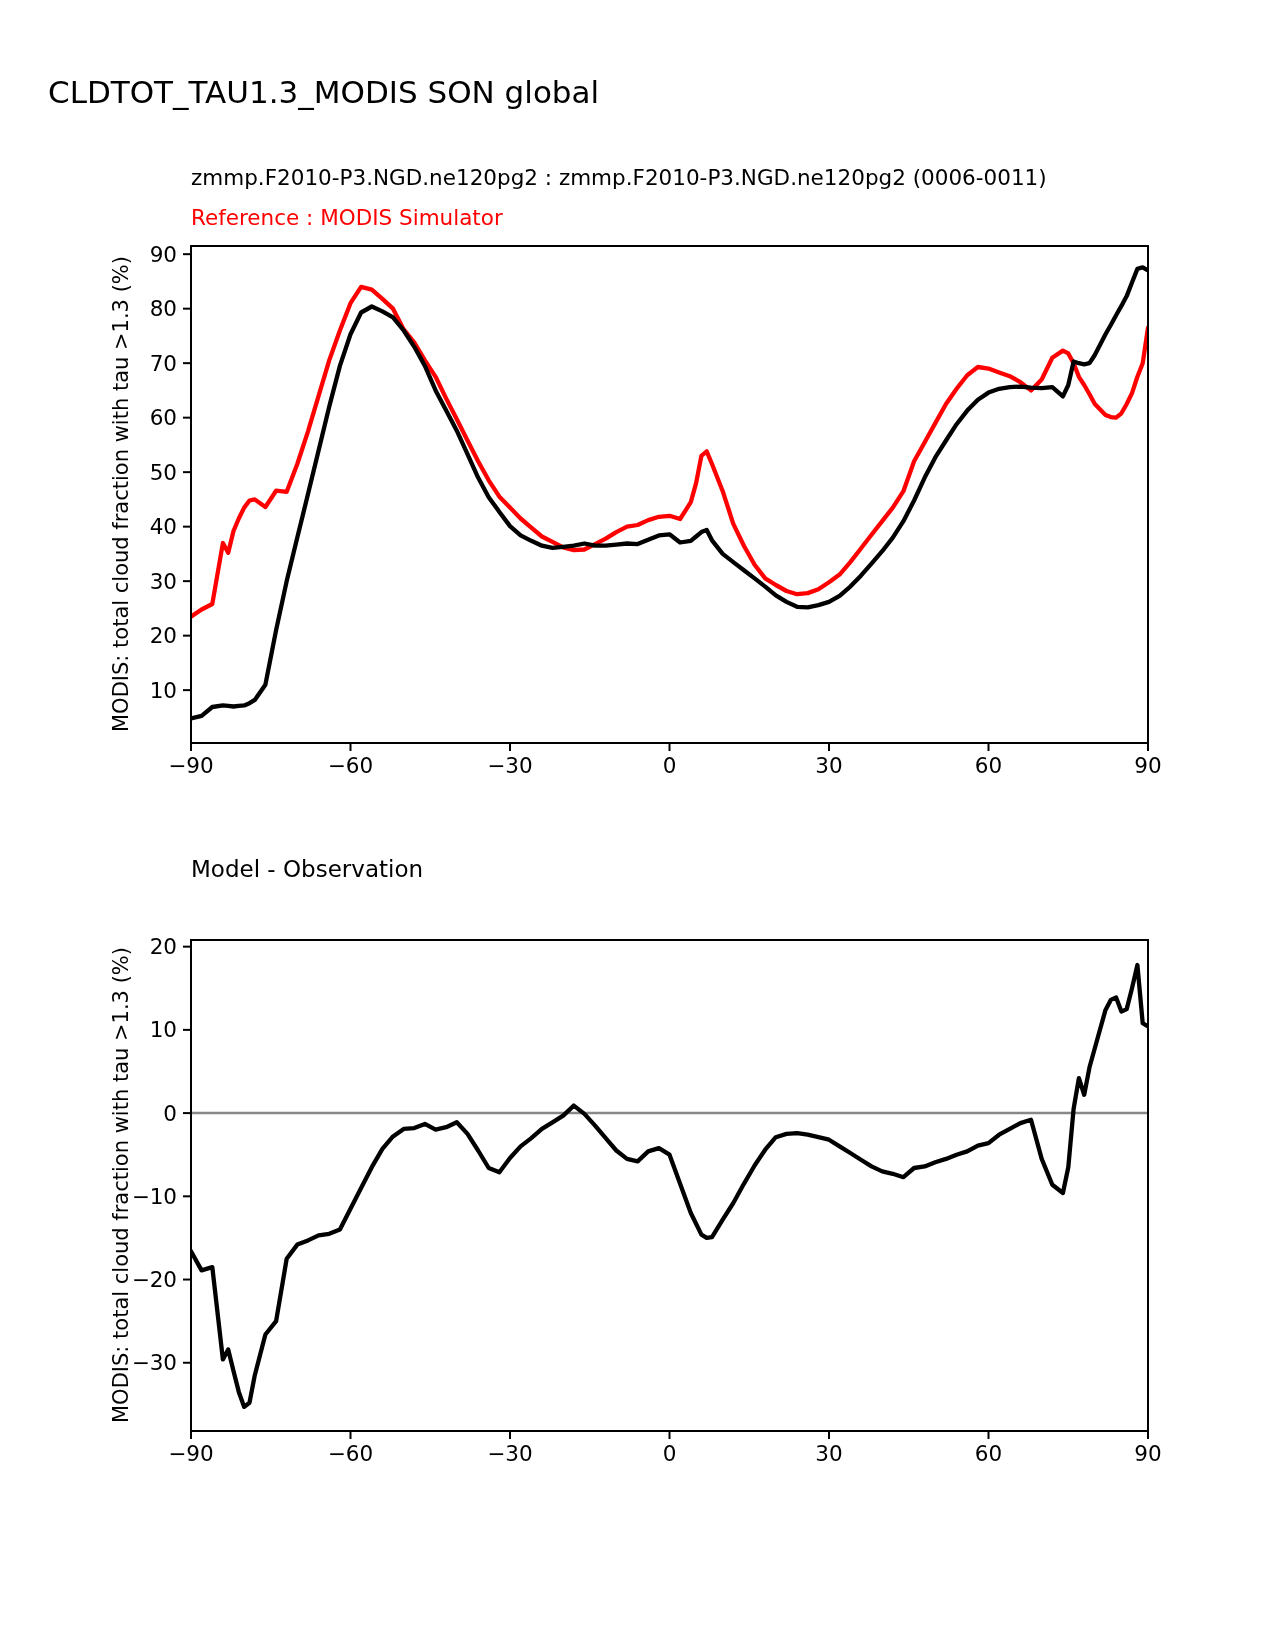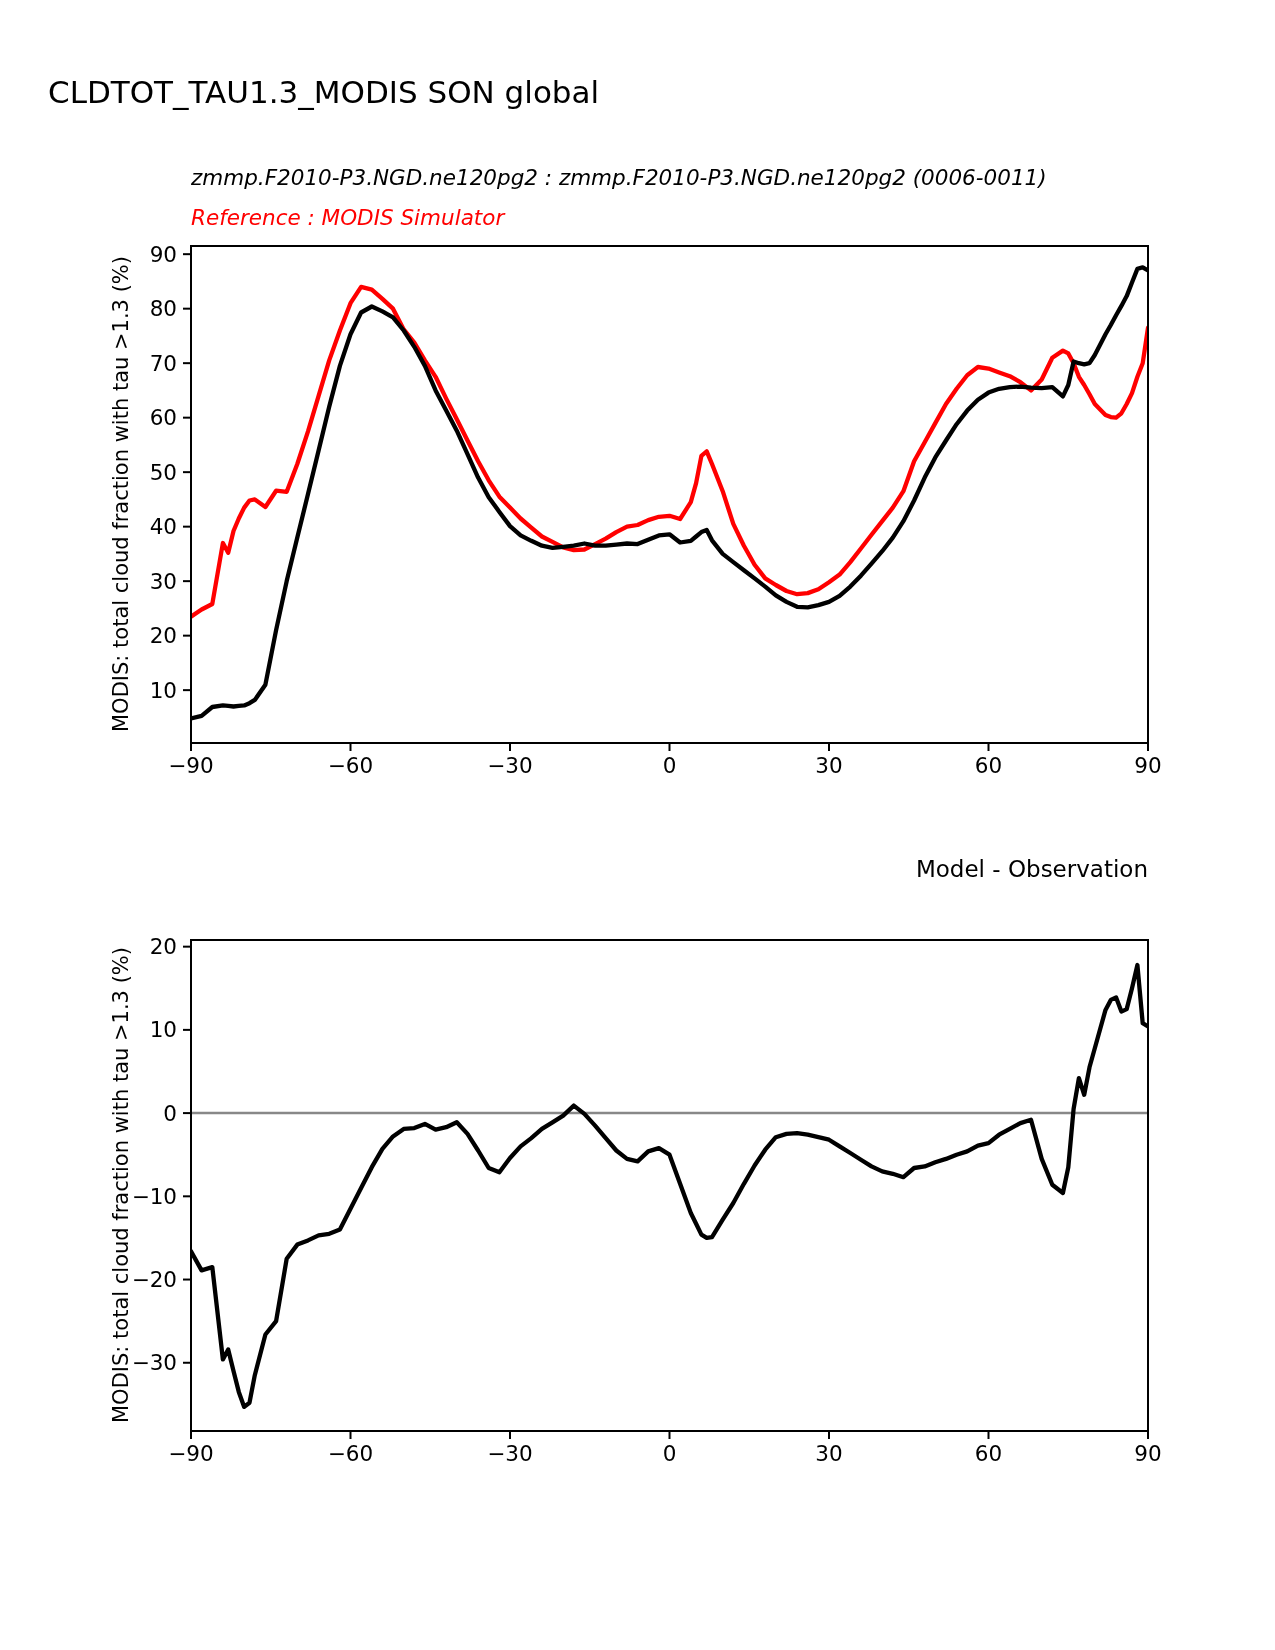--- a/index.html
+++ b/index.html
@@ -1,26 +1,26 @@
 <!DOCTYPE html>
 <html><head>
 <meta charset="utf-8">
 <style>
   html,body{margin:0;padding:0;background:#ffffff;}
   .figure{position:relative;width:1275px;height:1650px;background:#ffffff;
           font-family:"DejaVu Sans","Liberation Sans",sans-serif;color:#000;overflow:hidden;}
   .abs{position:absolute;}
   .main-title{left:0;top:74px;width:1234px;font-size:31px;white-space:nowrap;margin-left:48px;}
-  .legend-line{left:191px;font-size:21.5px;white-space:nowrap;font-style:italic;}
+  .legend-line{left:191px;font-size:21.5px;white-space:nowrap;}
   .legend-model{top:165px;color:#000000;}
   .legend-ref{top:197px;}
   .ylabel{font-size:21px;white-space:nowrap;transform:translate(-50%,-50%) rotate(-90deg);}
   .ylabel-top{left:121px;top:494px;}
   .ylabel-bottom{left:121px;top:1185px;}
-  .subplot-title{left:191px;top:856px;width:957px;text-align:right;font-size:23px;white-space:nowrap;}
+  .subplot-title{left:191px;top:856px;width:957px;text-align:left;font-size:23px;white-space:nowrap;}
   svg{position:absolute;left:0;top:0;}
   svg text{font-family:"DejaVu Sans","Liberation Sans",sans-serif;font-size:21.5px;fill:#000;}
 </style>
 </head>
 <body>
 
 <div class="figure">
 
   <svg id="plot-canvas" width="1275" height="1650">
       <clipPath id="clip0">

